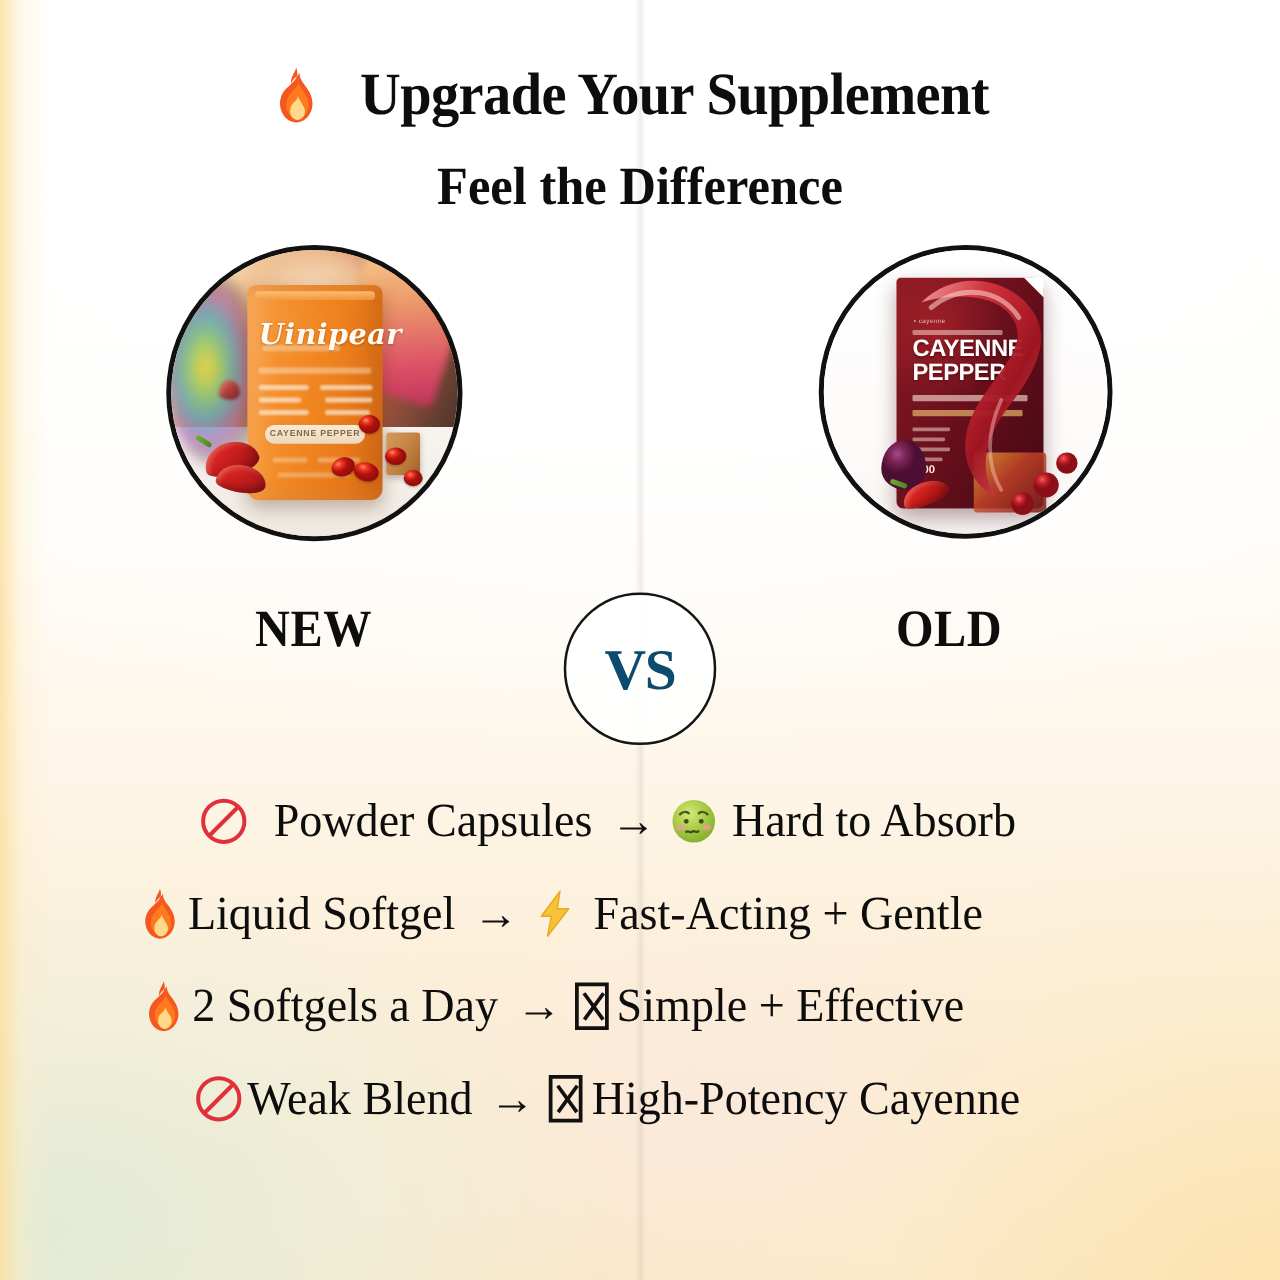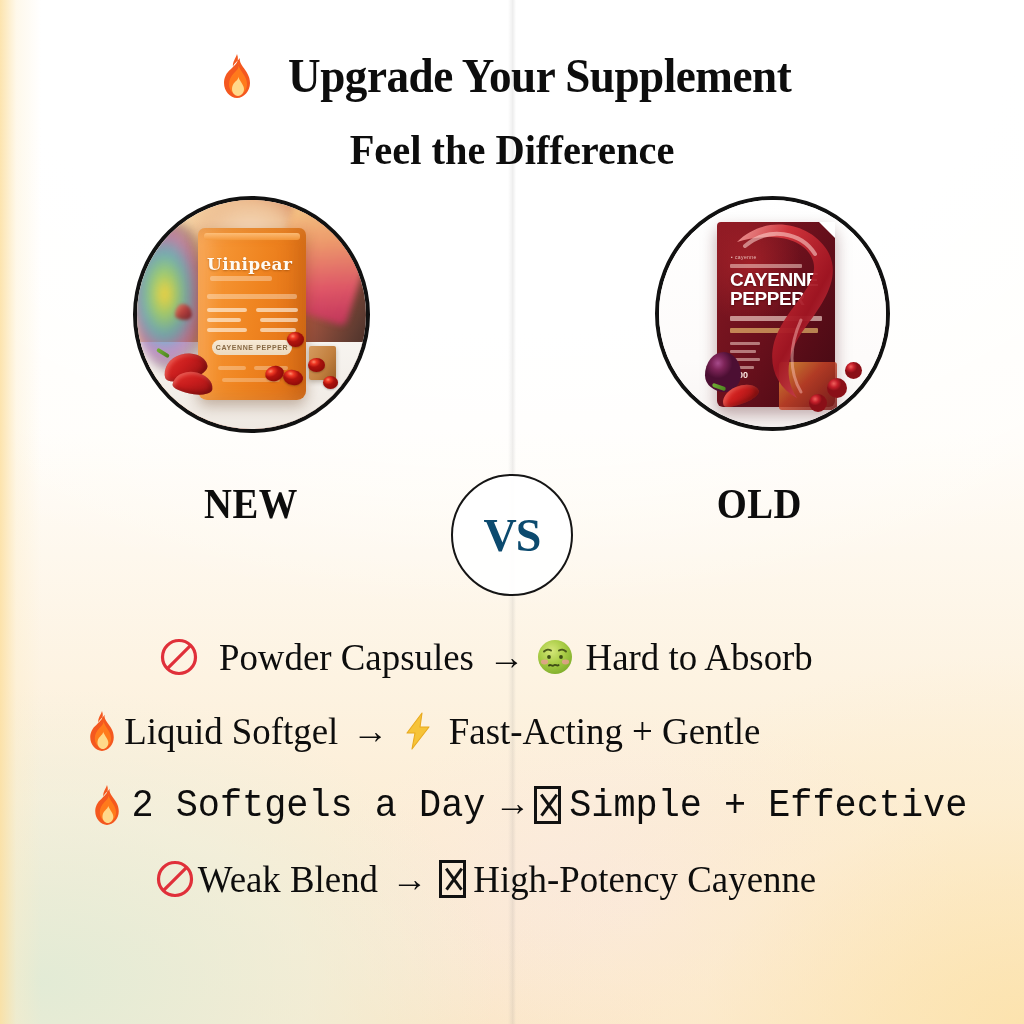--- a/index.html
+++ b/index.html
@@ -129,22 +129,22 @@
     box-shadow:0 6px 14px rgba(90,45,10,.32), inset -10px 0 18px rgba(150,70,10,.25), inset 10px 0 16px rgba(255,200,140,.30);
   }
   .pouch-orange::before{ 
     content:""; position:absolute; left:6px; right:6px; top:5px; height:7px;
     background:linear-gradient(180deg,#ffc583,#f59a3d);
     border-radius:3px; opacity:.85;
   }
   .brand-script{
     position:absolute; left:9px; top:26px;
     font-family:"DejaVu Serif", serif;
-    font-weight:700;
-    font-size:17px; color:#fffaf2;
+    font-style:italic; font-weight:700;
+    font-size:23px; color:#fffaf2;
     letter-spacing:.3px;
     text-shadow:0 1px 2px rgba(120,55,5,.45);
   }
   .blurline{
     position:absolute; background:rgba(255,250,240,.62);
     border-radius:2px; filter:blur(.7px);
   }
   .badge-pill{
     position:absolute; left:14px; top:112px; width:80px; height:15px;
     background:linear-gradient(180deg,#f7ead6,#ecd9bd);
@@ -281,22 +281,22 @@
     height:74px;
     font-family:"Liberation Serif", serif;
     font-size:38px; color:#0d0d0d;
     white-space:nowrap;
   }
   .brow .txt{ transform:scaleX(.97); display:inline-block; }
   .brow .gap-sm{ display:inline-block; width:8px; }
   .arrow{ padding:0 11px; font-size:36px; }
 
   .r1{ padding-left:159px; }
-  .r2{ padding-left:83px; }
-  .r3{ padding-left:88px;font-family:Liberation Mono, monospace; }
+  .r2{ padding-left:109px; }
+  .r3{ padding-left:112px; }
   .r4{ padding-left:155px; }
 
   .emoji-slot{ display:inline-flex; line-height:0; align-items:center; }
   .tofu{
     display:inline-block;
     width:27px; height:38px;
     border:3px solid #111;
     position:relative;
     margin:0 2px 0 0;
     vertical-align:-6px;

